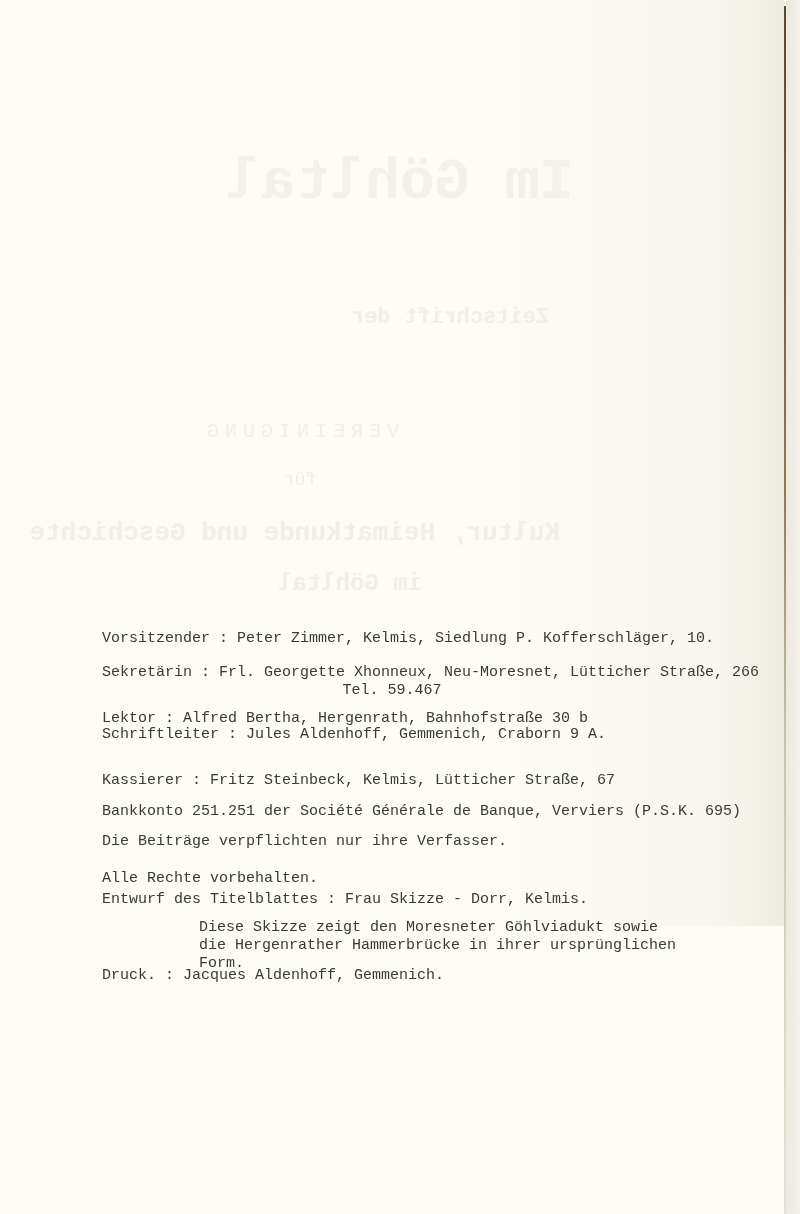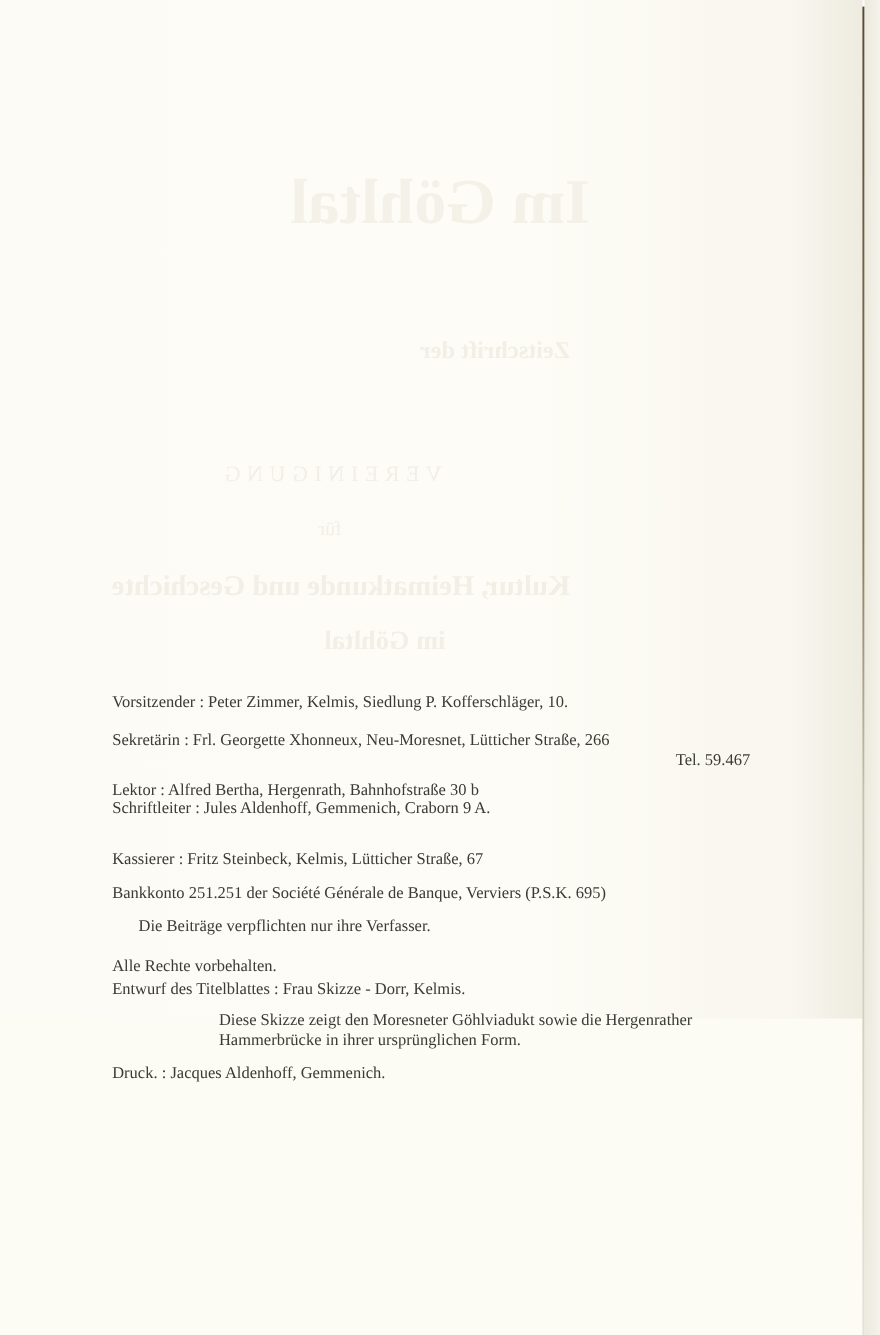--- a/index.html
+++ b/index.html
@@ -13,20 +13,21 @@
       overflow: hidden;
       background: #fcfbf4;
       font-family: "Liberation Serif", "DejaVu Serif", serif;
     }
     .page {
       position: absolute;
       left: 0; top: 0;
       width: 784px;
       height: 926px;
       background: linear-gradient(90deg, #fcfbf5 0%, #fdfcf6 60%, #f8f6ee 92%, #eeebe0 100%);
+      font-family: Liberation Mono, monospace;
     }
     .page-edge {
       position: absolute;
       top: 6px;
       left: 784px;
       width: 2px;
       height: 1208px;
       background: linear-gradient(180deg, #5a4a30 0%, #8a7a5a 40%, #c9c2ad 60%, #e6e2d6 100%);
     }
     .page-beyond {
@@ -62,21 +63,21 @@
       font-size: 15px;
       line-height: 18px;
     }
     .line {
       position: absolute;
       left: 0;
       white-space: nowrap;
     }
     .line.center {
       width: 580px;
-      text-align: right;
+      text-align: center;
       left: 0;
     }
     .line.indent {
       left: 97px;
       white-space: normal;
       width: 495px;
     }
   </style>
 </head>
 <body>
@@ -90,21 +91,21 @@
   <div class="bleed bleed-im">im Göhltal</div>
 
   <div class="content">
     <div class="line" style="top:0px;">Vorsitzender : Peter Zimmer, Kelmis, Siedlung P. Kofferschläger, 10.</div>
     <div class="line" style="top:34px;">Sekretärin : Frl. Georgette Xhonneux, Neu-Moresnet, Lütticher Straße, 266</div>
     <div class="line center" style="top:52px;">Tel. 59.467</div>
     <div class="line" style="top:80px;">Lektor : Alfred Bertha, Hergenrath, Bahnhofstraße 30 b</div>
     <div class="line" style="top:96px;">Schriftleiter : Jules Aldenhoff, Gemmenich, Craborn 9 A.</div>
     <div class="line" style="top:142px;">Kassierer : Fritz Steinbeck, Kelmis, Lütticher Straße, 67</div>
     <div class="line" style="top:173px;">Bankkonto 251.251 der Société Générale de Banque, Verviers (P.S.K. 695)</div>
-    <div class="line" style="top:203px;margin-left:24px;">Die Beiträge verpflichten nur ihre Verfasser.</div>
+    <div class="line" style="top:203px;">Die Beiträge verpflichten nur ihre Verfasser.</div>
     <div class="line" style="top:240px;">Alle Rechte vorbehalten.</div>
     <div class="line" style="top:261px;">Entwurf des Titelblattes : Frau Skizze - Dorr, Kelmis.</div>
     <div class="line indent" style="top:289px;">Diese Skizze zeigt den Moresneter Göhlviadukt sowie die Hergenrather Hammerbrücke in ihrer ursprünglichen Form.</div>
     <div class="line" style="top:337px;text-align:center;">Druck. : Jacques Aldenhoff, Gemmenich.</div>
   </div>
 </div>
 <div class="page-edge"></div>
 <div class="page-beyond"></div>
 
 </body></html>

